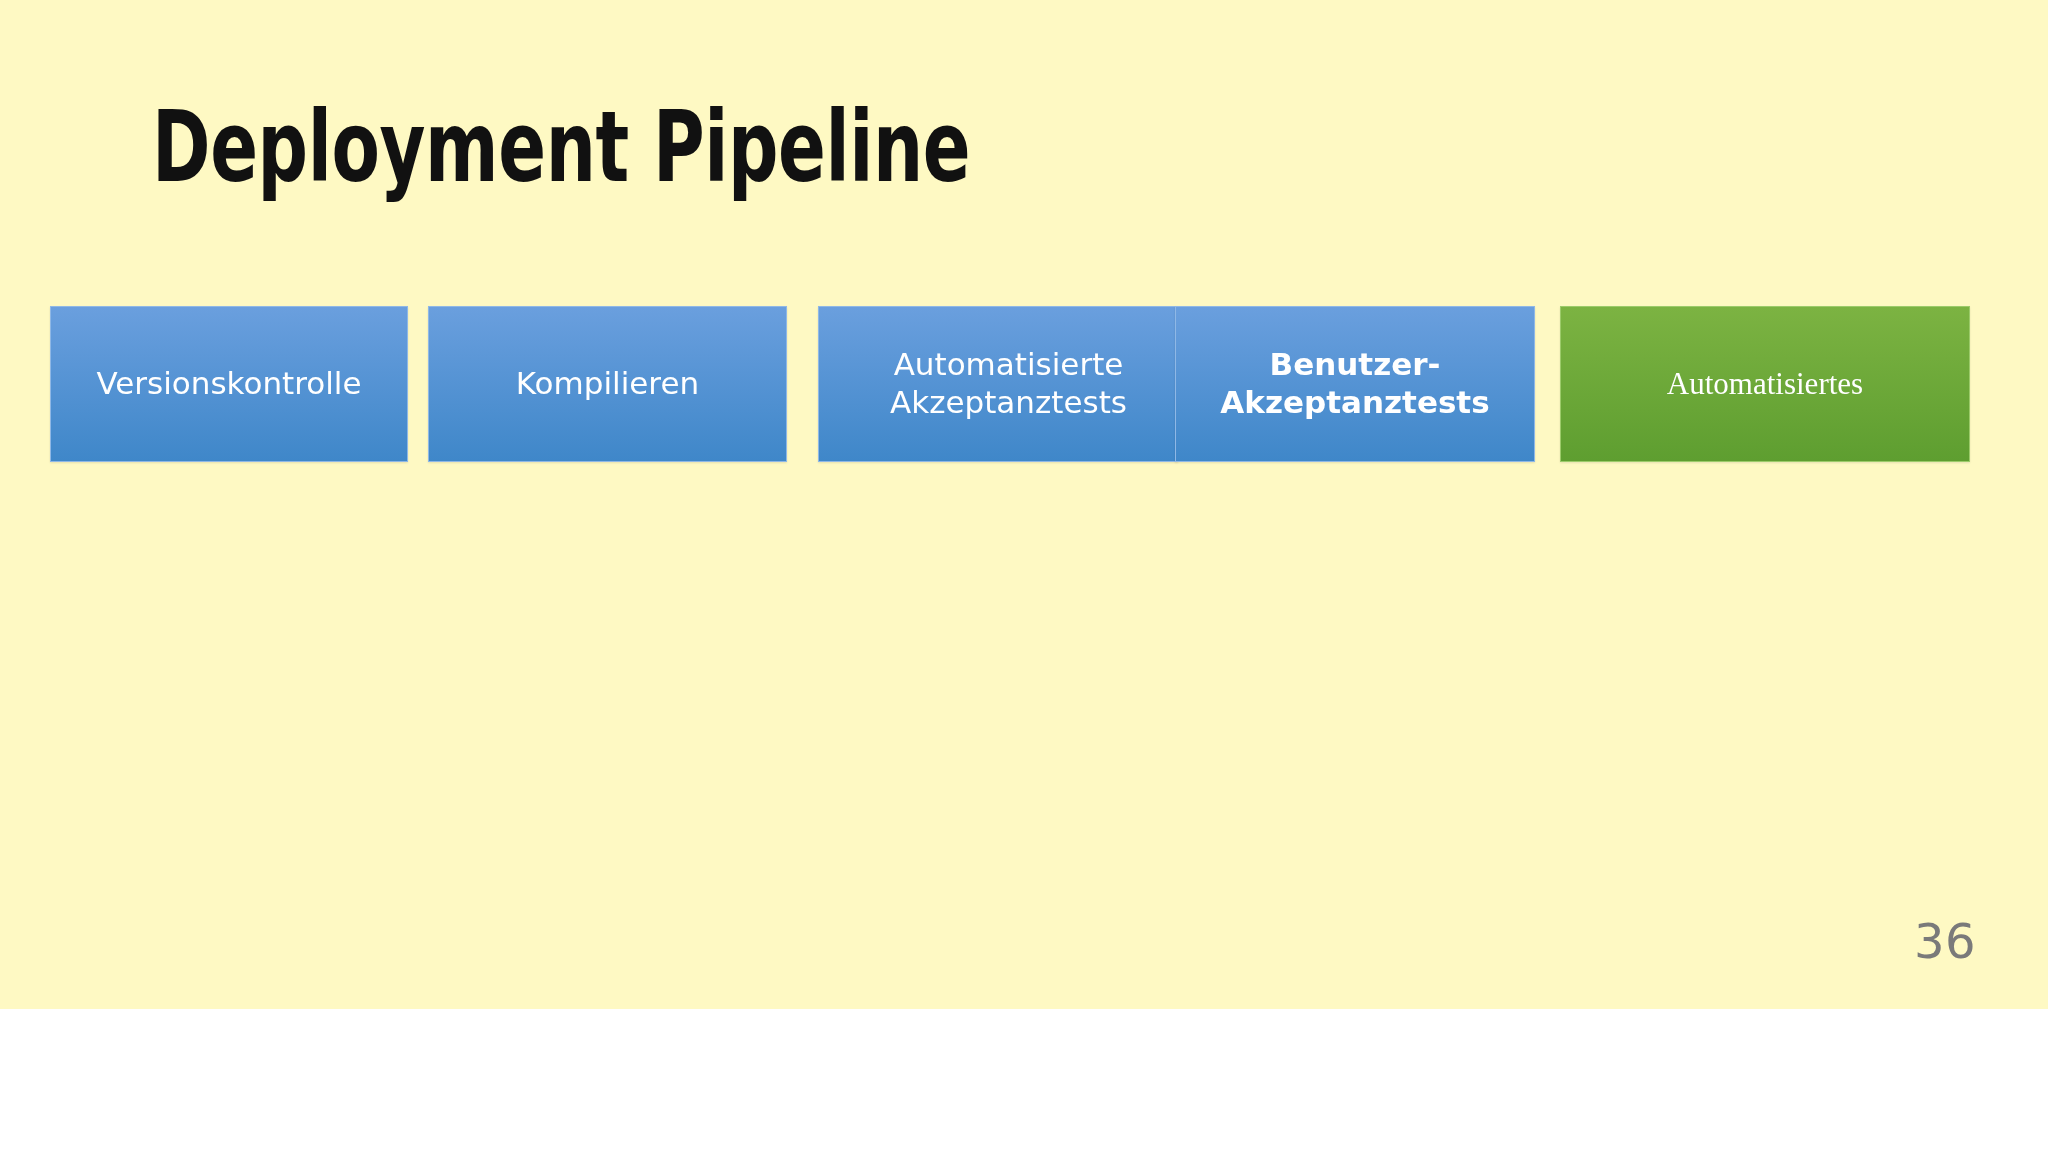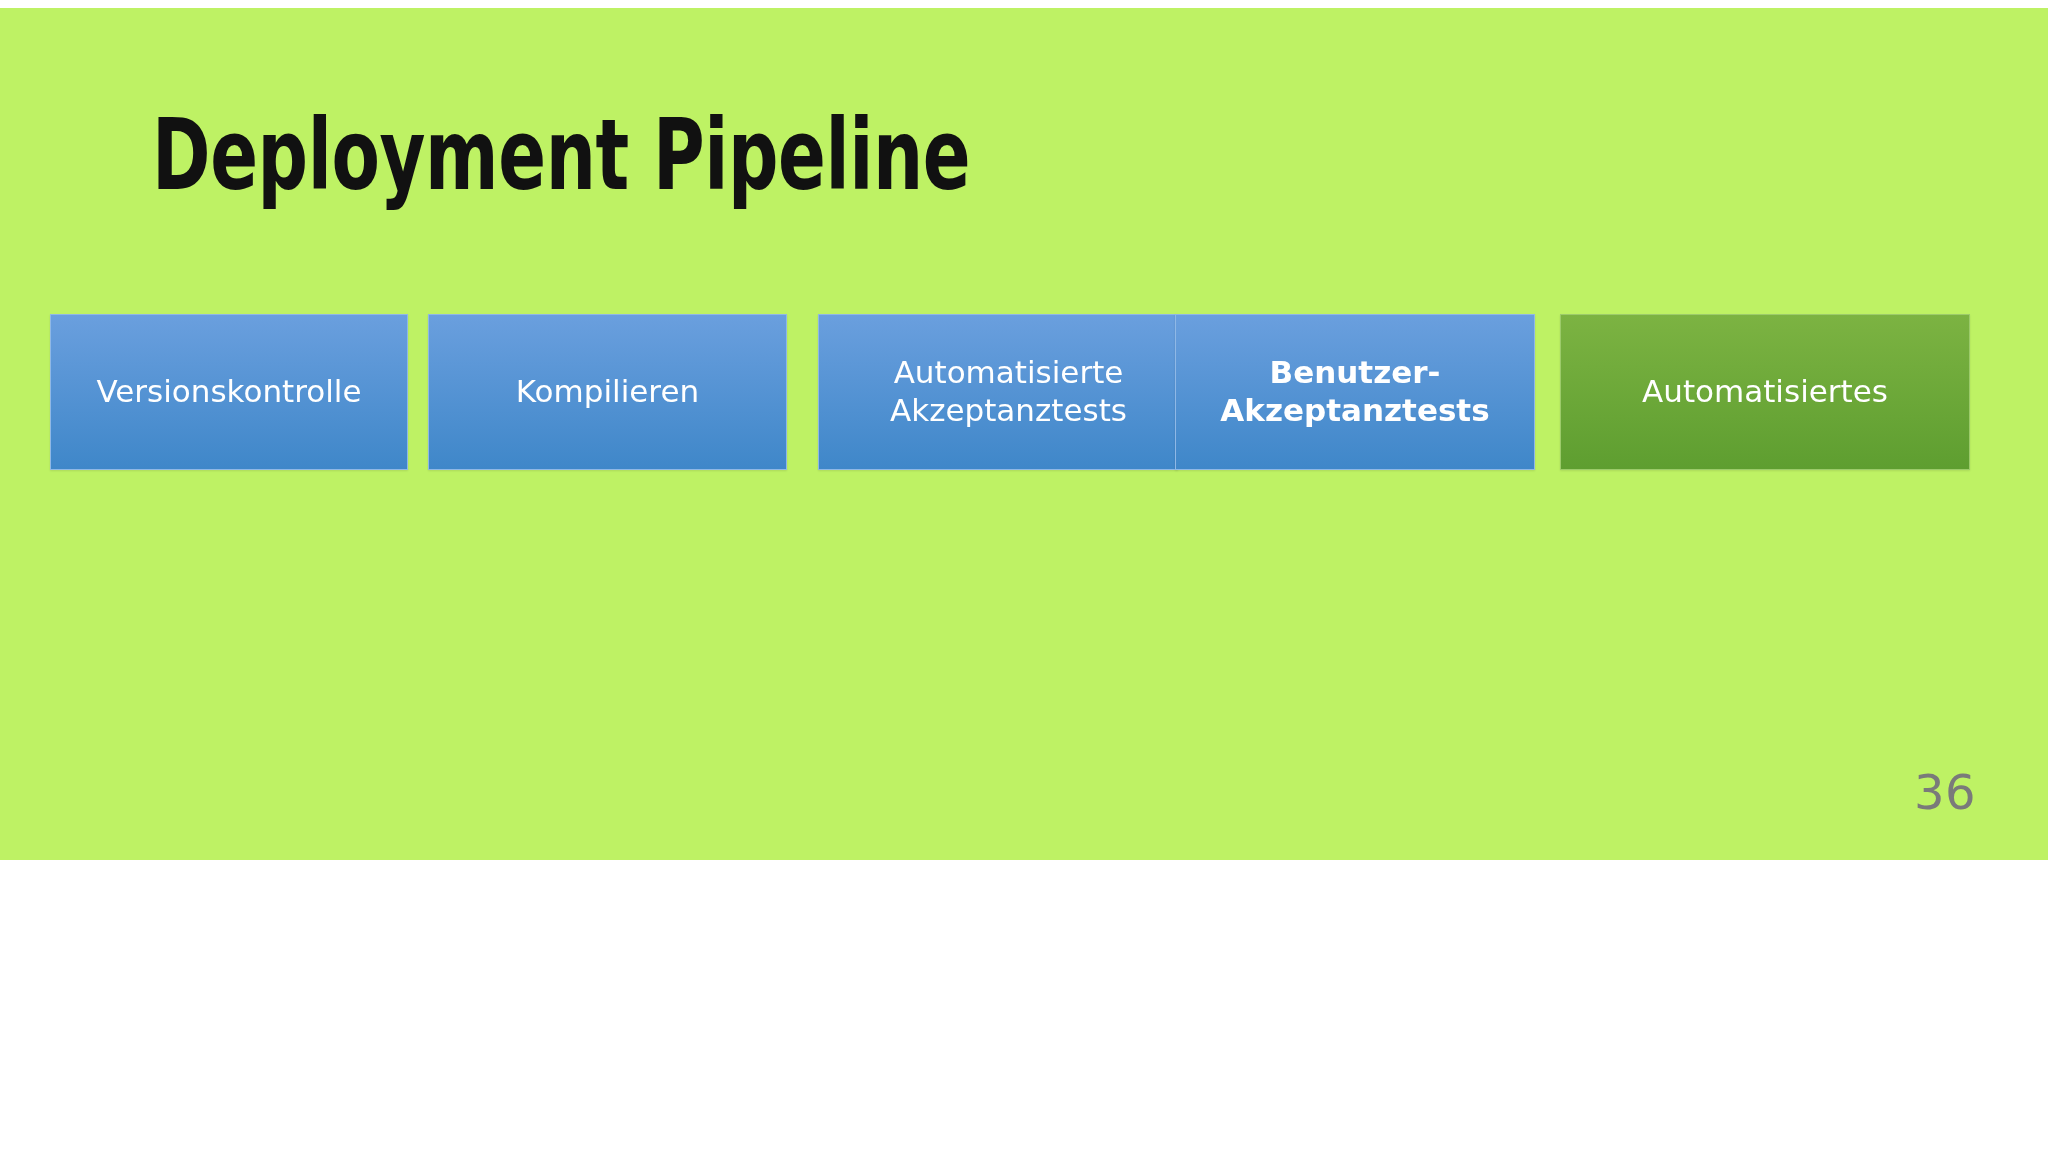--- a/index.html
+++ b/index.html
@@ -7,24 +7,23 @@
     margin: 0;
     padding: 0;
     background: #ffffff;
   }
   body {
     font-family: "DejaVu Sans", "Liberation Sans", sans-serif;
   }
   #slide {
     position: relative;
     width: 2048px;
-    height: 852px;
-    background: #bef264;
+    height: 1009px;
+    background: #fef9c3;
     overflow: hidden;
-    margin-top: 8px;
   }
 
   
   #slide-title {
     position: absolute;
     left: 152px;
     top: 98px;
     font-family: "DejaVu Sans Condensed", "Liberation Sans Narrow", "Liberation Sans", sans-serif;
     font-weight: 700;
     font-size: 98px;
@@ -62,20 +61,21 @@
     border: 1px solid rgba(255,255,255,0.55);
     box-shadow: 0 1px 2px rgba(0,0,0,0.10);
   }
   .stage-blue {
     background: linear-gradient(to bottom, #76A7E0 0%, #6A9FDE 20%, #4F90D0 72%, #3F87C9 100%);
     border-color: #8FB8E6;
   }
   .stage-green {
     background: linear-gradient(to bottom, #84BC4C 0%, #7CB342 22%, #69A637 72%, #5E9E30 100%);
     border-color: #9CCB6A;
+    font-family: Liberation Serif, serif;
   }
   .stage-label {
     display: block;
     width: 100%;
   }
 
   
   #page-number {
     position: absolute;
     right: 72px;

